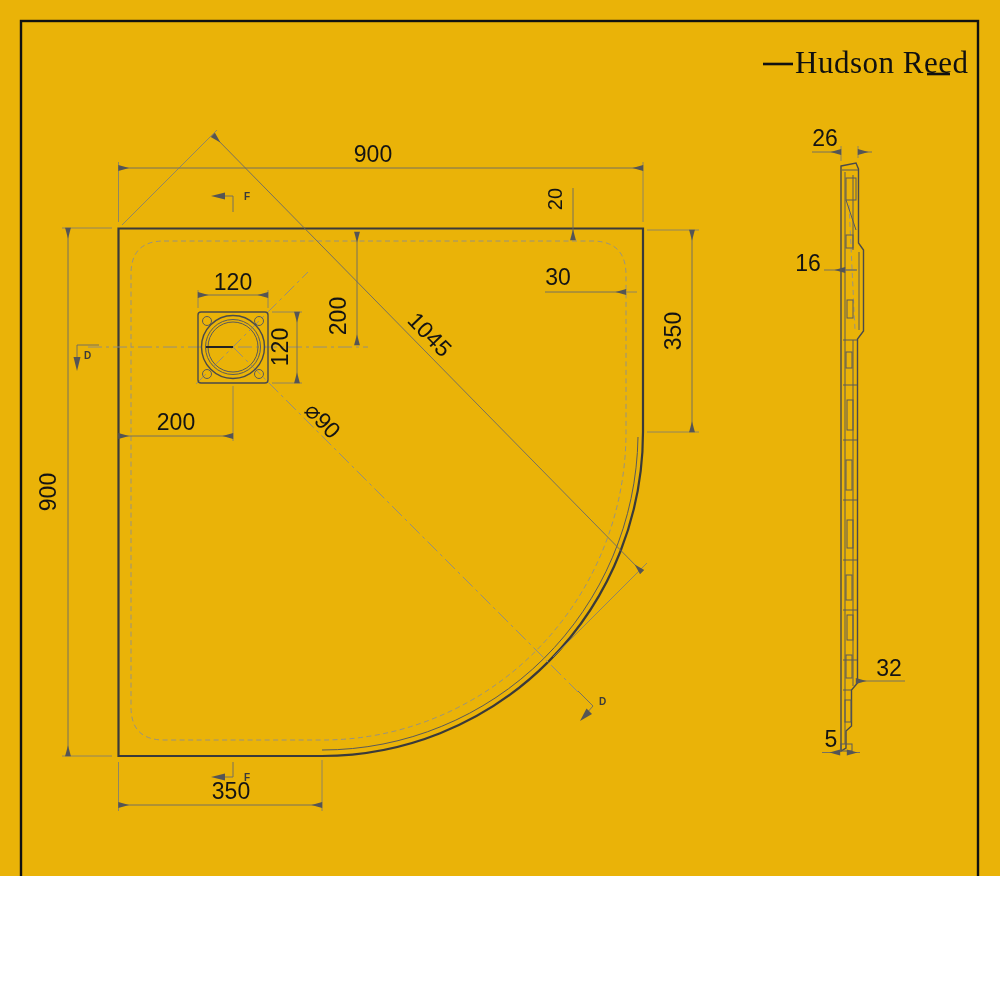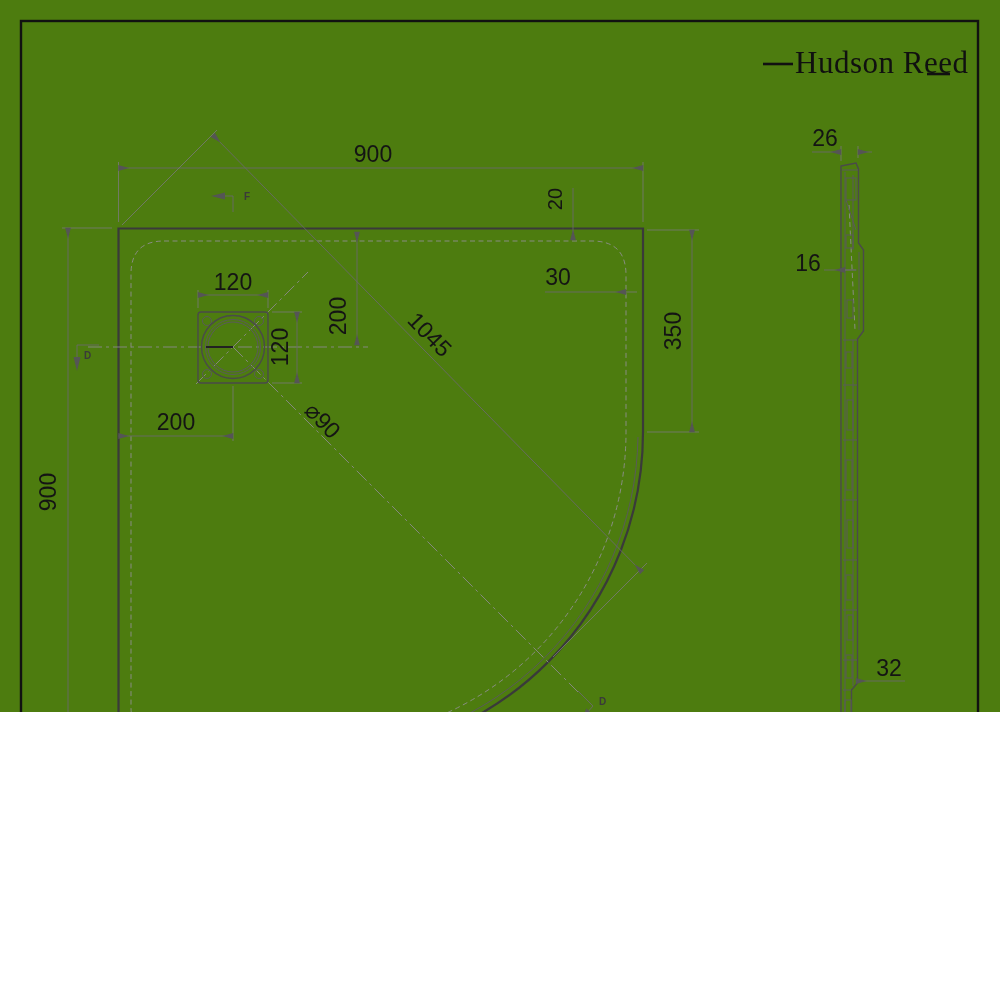--- a/index.html
+++ b/index.html
@@ -1,16 +1,16 @@
 <!DOCTYPE html>
 <html><head>
 <meta charset="utf-8">
 <style>
   html,body{margin:0;padding:0;background:#fff;}
-  .page{position:relative;width:1000px;height:712px;background:#4d7c0f;
+  .page{position:relative;width:1000px;height:876px;background:#eab308;
         font-family:"Liberation Sans",sans-serif;}
   svg{position:absolute;left:0;top:0;}
   .obj      {stroke:#3a3a3a;fill:none;stroke-width:2.2;}
   .obj-med  {stroke:#4a4a4a;fill:none;stroke-width:1.4;}
   .obj-thin {stroke:#5a5a5a;fill:none;stroke-width:1;}
   .dim      {stroke:#6a6a6a;fill:none;stroke-width:0.9;}
   .ext      {stroke:#7a7a7a;fill:none;stroke-width:0.8;}
   .cl       {stroke:#8a8a8a;fill:none;stroke-width:0.9;stroke-dasharray:14 4 3 4;}
   .dash     {stroke:#8f8f8f;fill:none;stroke-width:0.9;stroke-dasharray:5 3.5;}
   .dimtext  {font-family:"Liberation Sans",sans-serif;font-size:23px;fill:#141414;}

